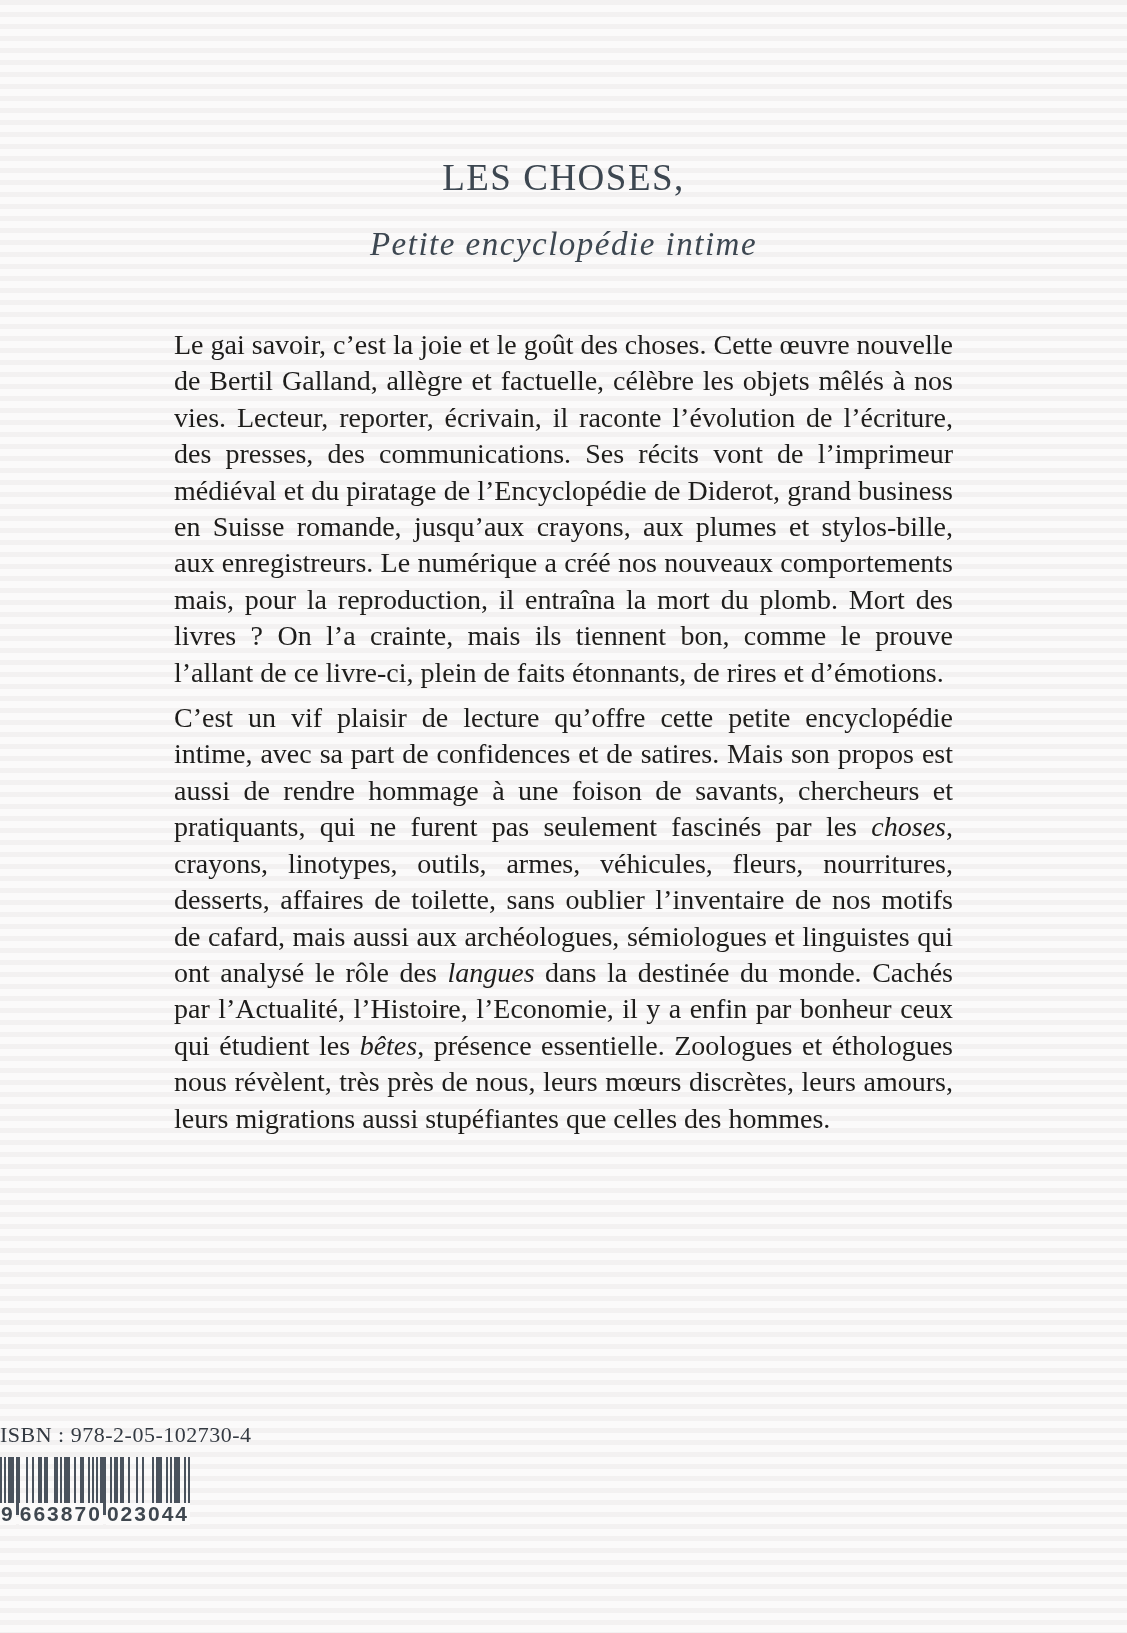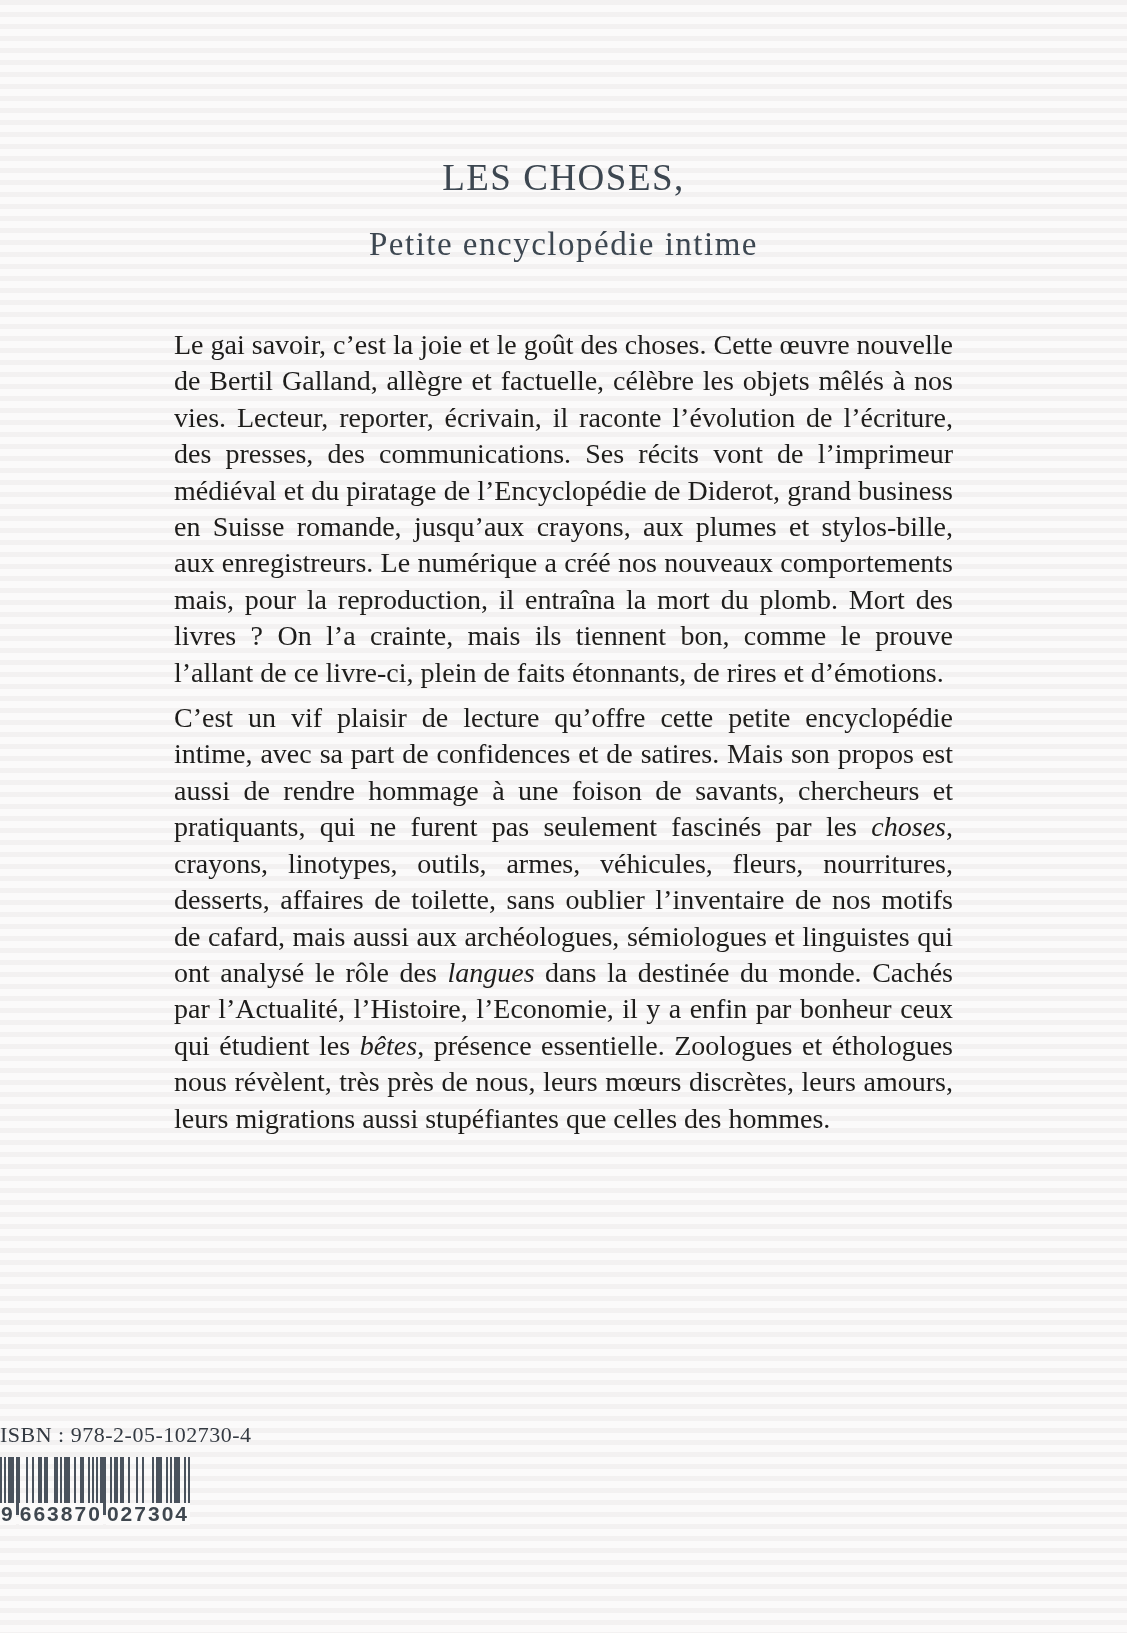--- a/index.html
+++ b/index.html
@@ -29,20 +29,21 @@
   .title-line{
     font-size:37px;
     line-height:52px;
     letter-spacing:1.5px;
     font-weight:400;
     margin:0;
   }
   .subtitle{
     margin-top:22px;
     font-size:33px;
+    font-style:italic;
     letter-spacing:1.5px;
     color:#3d4751;
   }
   .body-text{
     width:779px;
     margin:64px auto 14px auto;
     color:#1e1d1b;
   }
   .body-text p{
     margin:0;
@@ -152,18 +153,18 @@
           <rect x="85" y="0" width="1" height="58" fill="#4a525d"></rect>
           <rect x="87" y="0" width="1" height="58" fill="#4a525d"></rect>
           <rect x="88" y="0" width="1" height="58" fill="#4a525d"></rect>
           <rect x="89" y="0" width="1" height="58" fill="#4a525d"></rect>
           <rect x="92" y="0" width="1" height="64" fill="#4a525d"></rect>
           <rect x="94" y="0" width="1" height="64" fill="#4a525d"></rect>
         </svg>
       <div class="barcode-digits">
           <span>9</span>
           <span>663870</span>
-          <span>027304</span>
+          <span>023044</span>
         </div>
     </div>
   </div>
 
 </div>
 
 </body></html>

